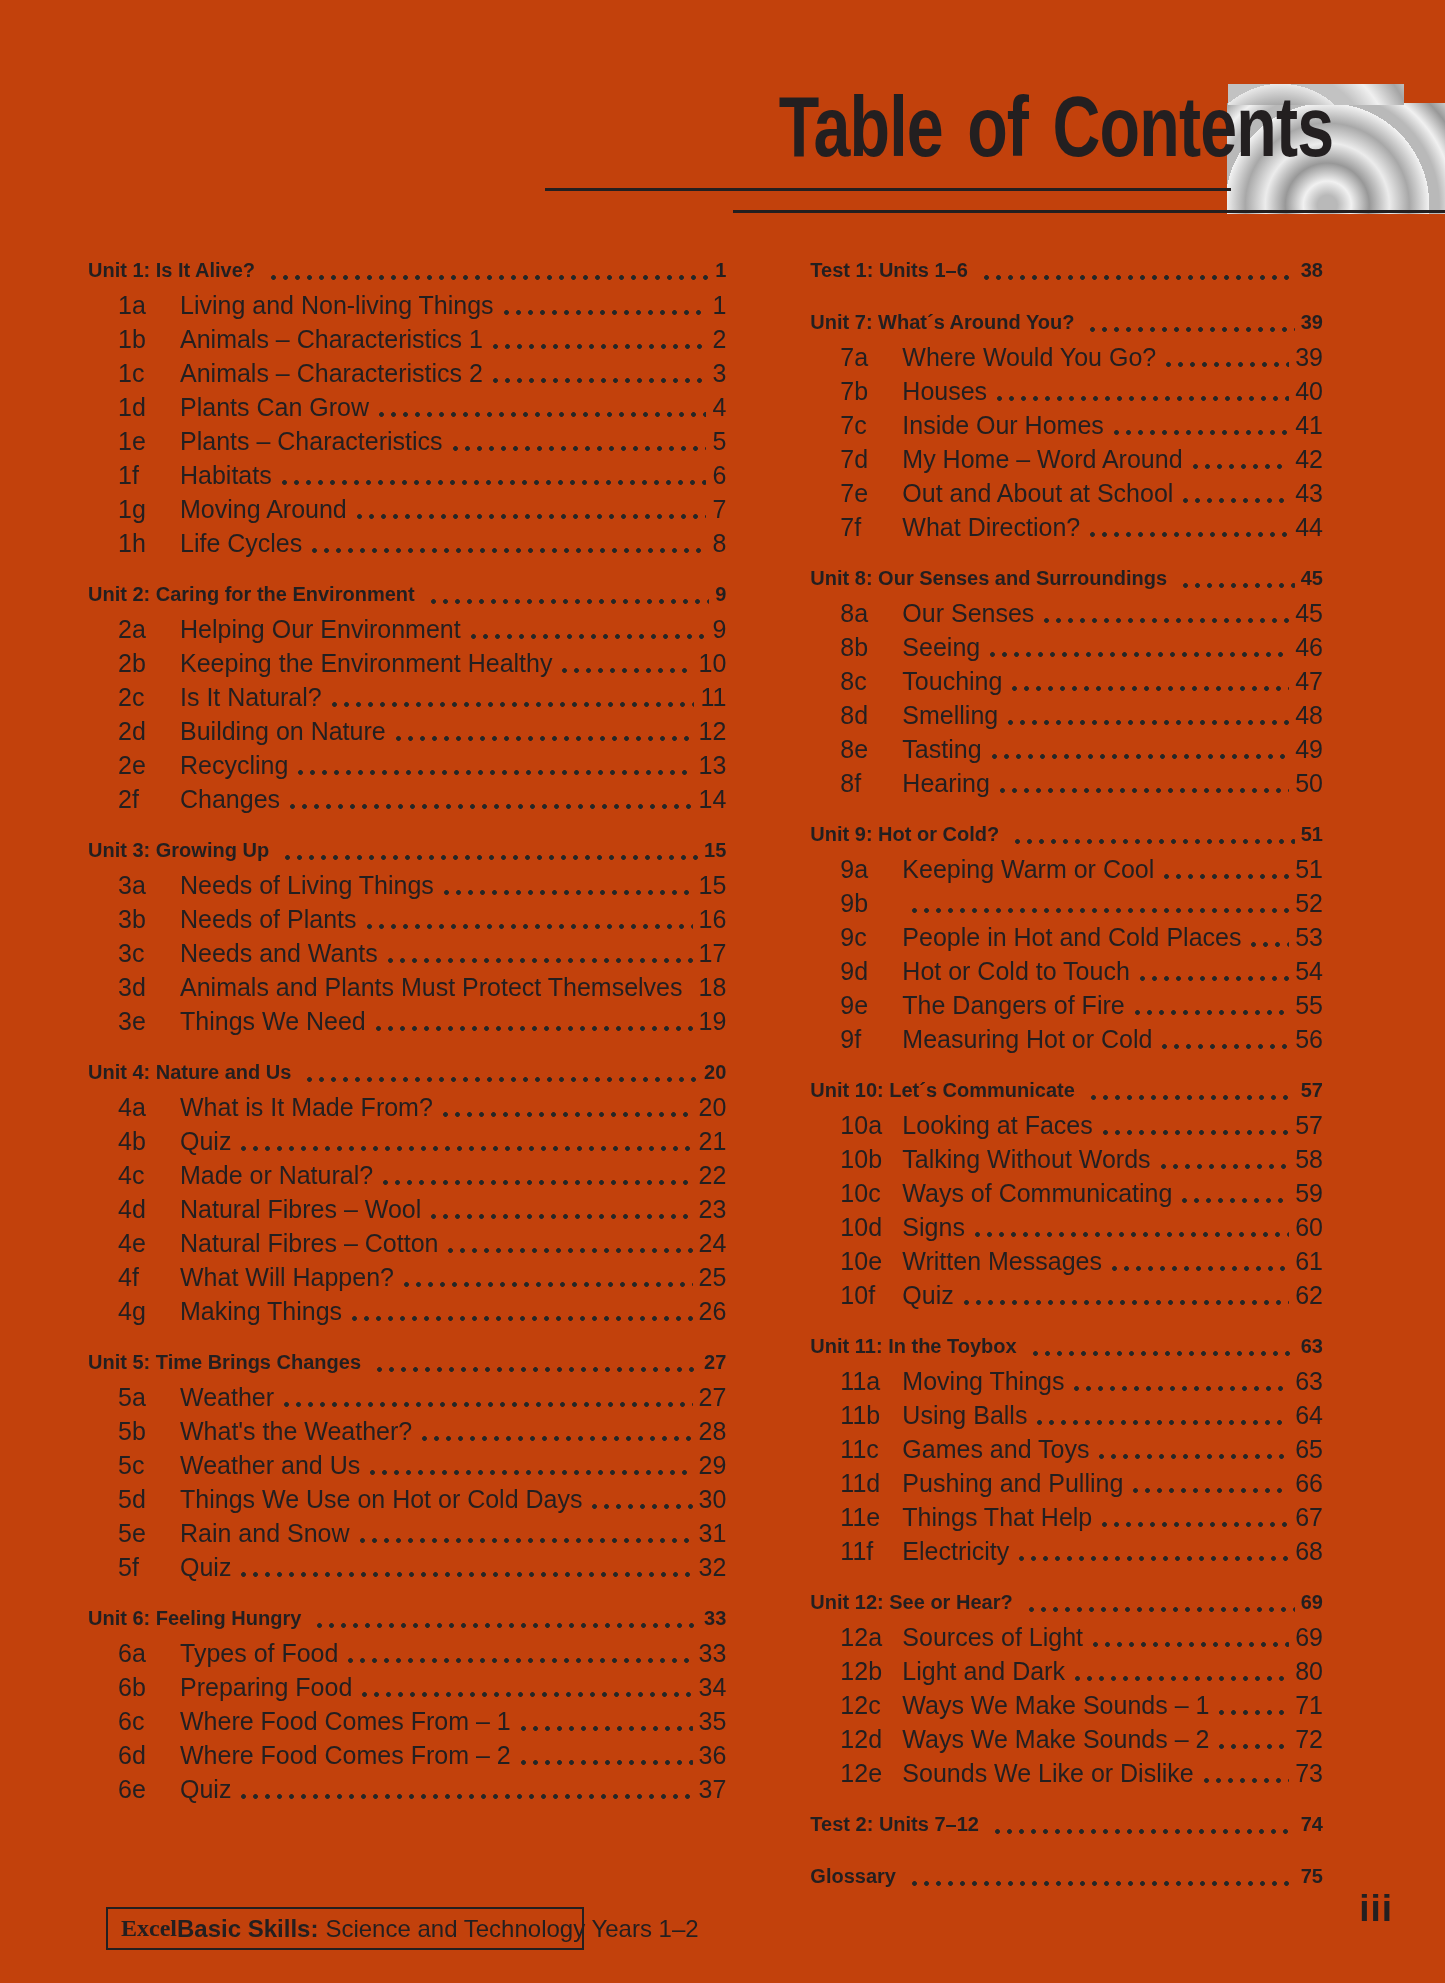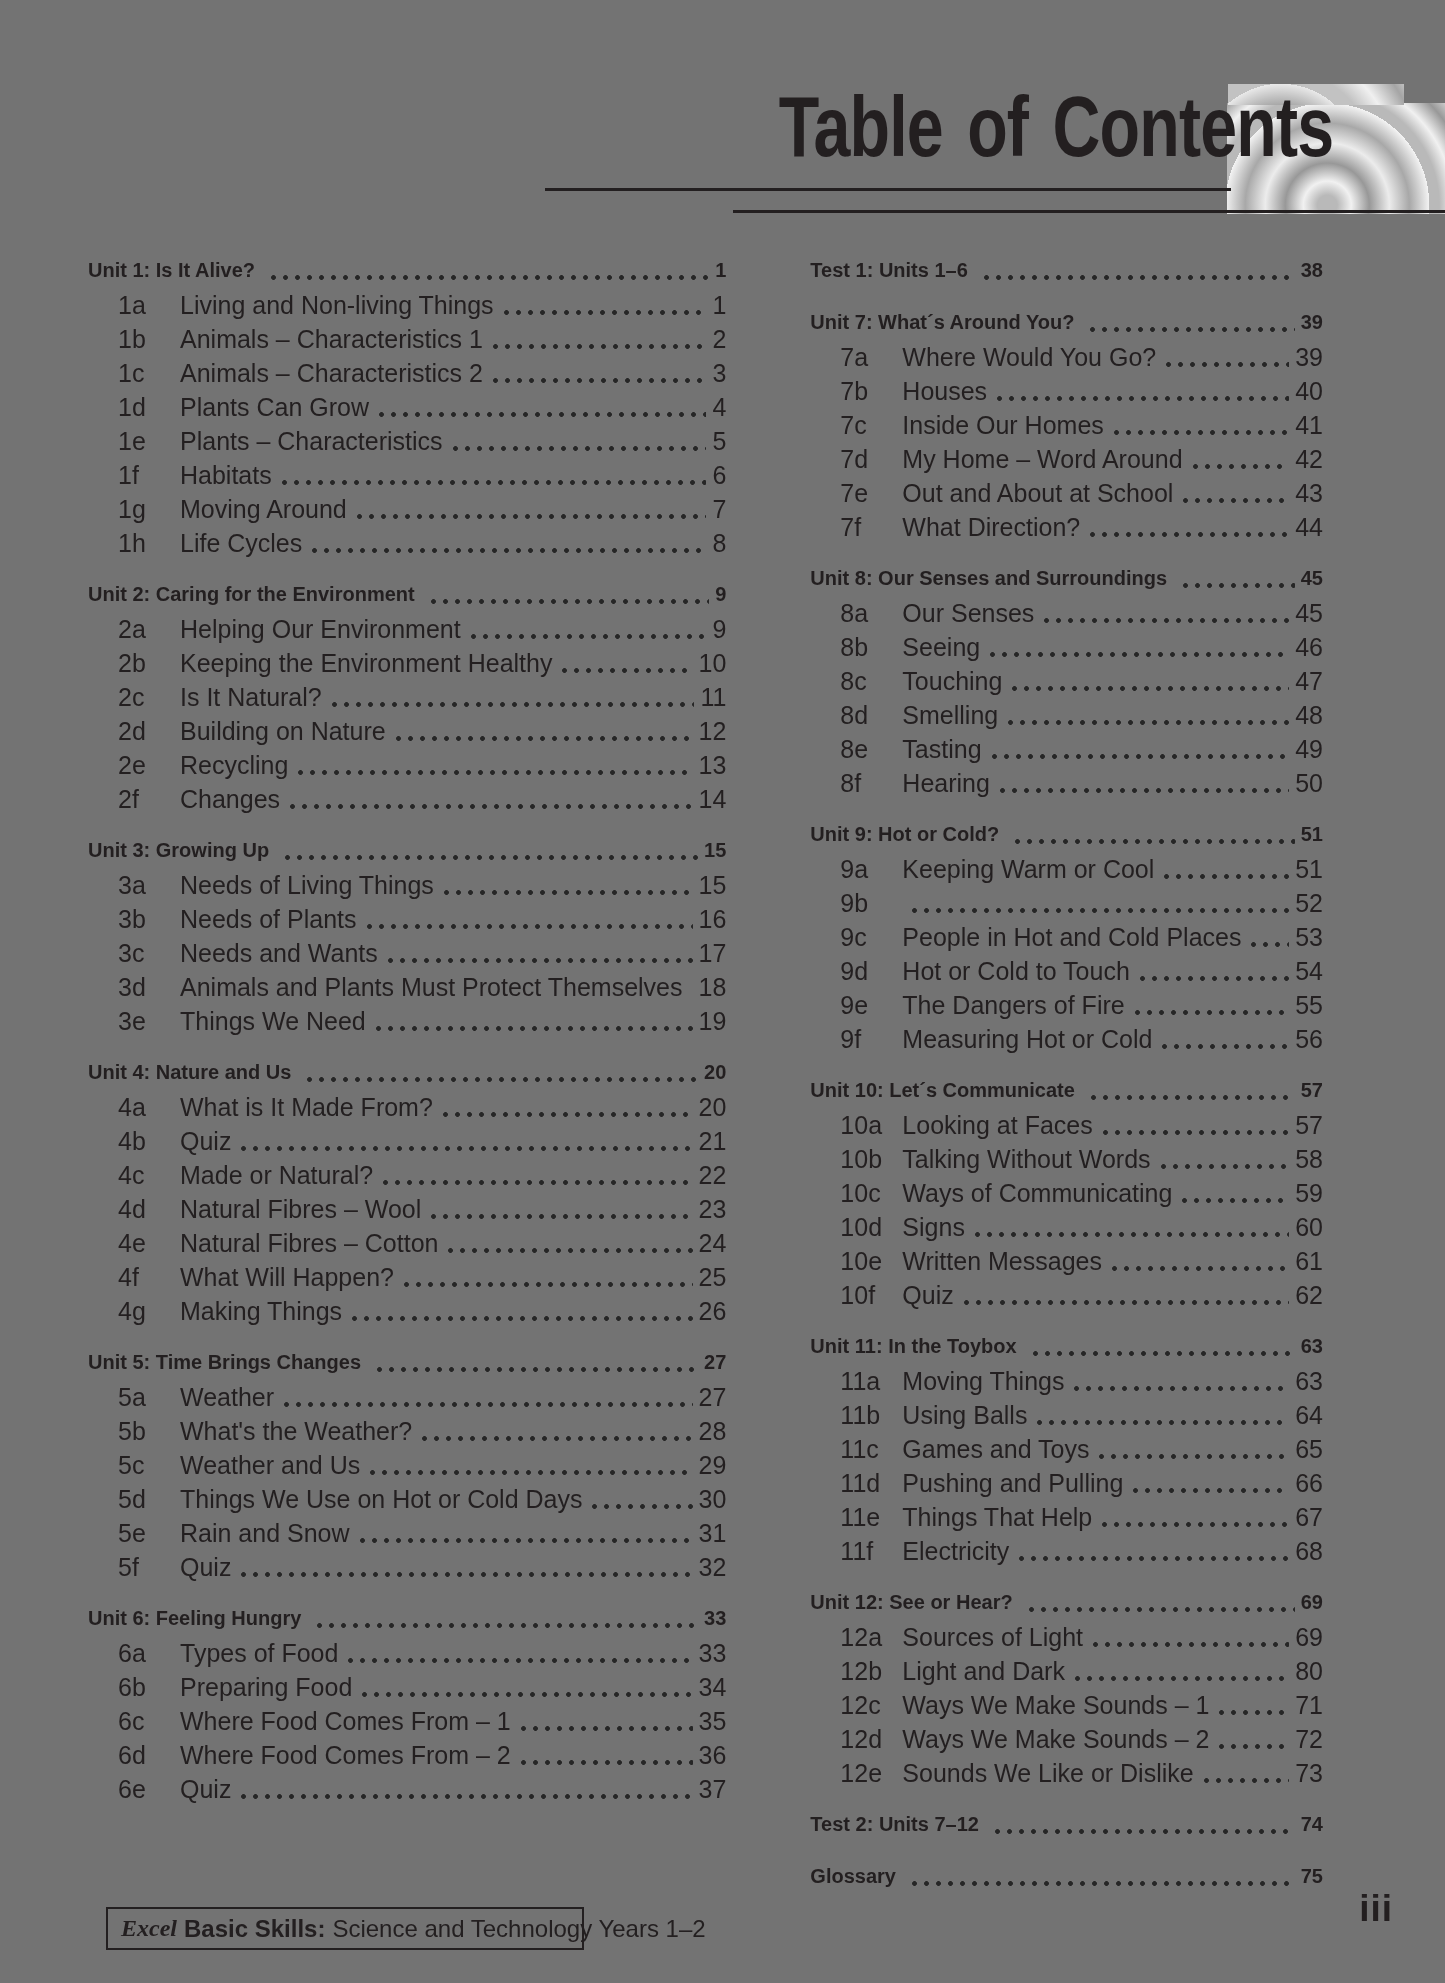--- a/index.html
+++ b/index.html
@@ -1,20 +1,20 @@
 <!DOCTYPE html>
 <html><head>
 <meta charset="utf-8">
 <style>
   html,body{margin:0;padding:0;background:#e8e8e8;}
   .page{
     position:relative;
     width:1445px;height:1983px;
     margin:0 auto;
-    background:#737373;
+    background:#c2410c;
     font-family:"Liberation Sans", sans-serif;
     color:#231f20;
     overflow:hidden;
   }
   
   .header-art{
     position:absolute; right:0; top:103px; width:218px; height:111px;
     background:repeating-radial-gradient(circle at 46% 92%,
       #b9b9b9 0 10px,#f1f1f1 24px,#989898 42px,#ececec 62px,#a8a8a8 82px,#f3f3f3 102px);
     z-index:1;
@@ -61,21 +61,21 @@
   .row-page{flex:0 0 auto; text-align:right;}
   .toc-heading .row-page{font-weight:700;}
 
   
   .footer-box{
     position:absolute; left:106px; top:1907px; width:478px; height:43px;
     border:2px solid #231f20; box-sizing:border-box;
     display:flex; align-items:center; padding-left:13px;
     font-size:24px; white-space:nowrap;
   }
-  .footer-series{font-family:"Liberation Serif", serif; font-weight:700; font-style:italic; margin-right:7px;text-align:center;}
+  .footer-series{font-family:"Liberation Serif", serif; font-weight:700; margin-right:0;text-align:center;}
   .footer-series2{font-weight:700; margin-right:7px;}
   .footer-page{
     position:absolute; right:52px; top:1888px;
     font-size:37px; font-weight:700; letter-spacing:1px;
   }
 </style>
 </head>
 <body>
 
 <div class="page">

